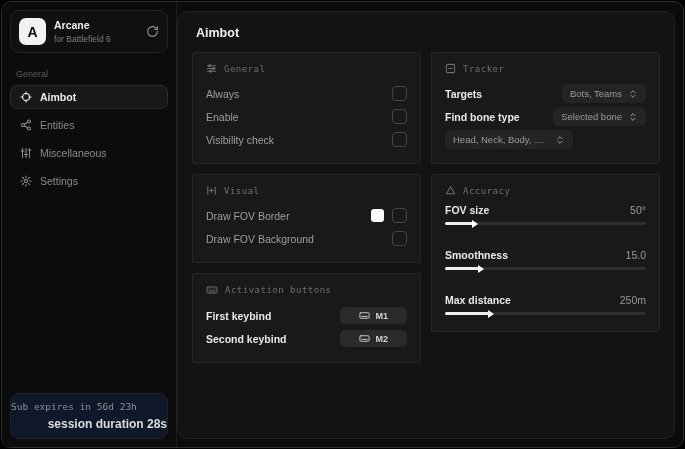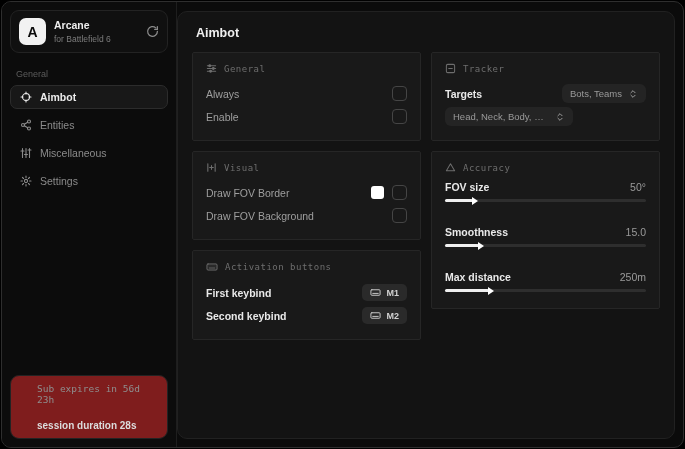--- a/index.html
+++ b/index.html
@@ -29,24 +29,24 @@
   .category { font-size:9px; color:#5c5c5c; margin:8px 14px 6px 14px; }
   .nav { display:flex; flex-direction:column; gap:4px; padding:0 8px; }
   .nav-item {
     height:24px; display:flex; align-items:center; gap:8px; padding:0 9px;
     border-radius:7px; border:1px solid transparent; color:#8b8b8b; font-size:10.5px;
   }
   .nav-item.active { background:#181818; border-color:#2c2c2c; color:#ececec; font-weight:bold; }
   .nav-item svg { flex:0 0 auto; }
   .sidebar-footer {
     position:absolute; left:8px; right:8px; bottom:8px;
-    border:1px solid #232323; border-radius:9px; background:#7f1d1d; padding:7px 26px;
+    border:1px solid #232323; border-radius:9px; background:#0f172a; padding:7px 0;
   }
   .footer-line1 { font-family:"DejaVu Sans Mono", monospace; font-size:9.5px; color:#8f8f8f; }
-  .footer-line2 { font-size:10px; font-weight:bold; color:#dcdcdc; margin-top:15px; }
+  .footer-line2 { font-size:12px; font-weight:bold; color:#dcdcdc; margin-top:5px;text-align:right; }
   
   .main-wrap { flex:1; padding:9px 8px 8px 0; }
   .main {
     width:100%; height:100%; background:#131313; border:1px solid #212121;
     border-radius:10px; padding:12px 14px;
   }
   .page-title { font-size:12.5px; font-weight:bold; color:#f0f0f0; margin:2px 0 12px 4px; }
   .columns { display:grid; grid-template-columns:1fr 1fr; gap:10px; align-items:start; }
   .col { display:flex; flex-direction:column; gap:10px; }
   .card {
@@ -59,21 +59,21 @@
   .row { display:flex; align-items:center; justify-content:space-between; min-height:23px; }
   .row-label { font-size:10.5px; color:#9f9f9f; }
   .row-label.bright { color:#e9e9e9; font-weight:bold; }
   .row-right { display:flex; align-items:center; gap:8px; }
   .checkbox {
     width:15px; height:15px; border:1.5px solid #454545; border-radius:4px; background:transparent;
   }
   .swatch { width:13px; height:13px; border-radius:3px; }
   .key-pill {
     display:flex; align-items:center; gap:5px; background:#2a2a2a; border-radius:5px;
-    padding:3px 8px; font-size:9px; font-weight:bold; color:#d2d2d2;
+    padding:3px 19px; font-size:9px; font-weight:bold; color:#d2d2d2;
   }
   .select-pill {
     display:flex; align-items:center; gap:6px; background:#242424; border-radius:6px;
     padding:4px 8px; font-size:9.5px; color:#9a9a9a; max-width:150px;
   }
   .select-pill .val { white-space:nowrap; overflow:hidden; text-overflow:ellipsis; }
   
   .acc-row { margin-bottom:24px; }
   .acc-top { display:flex; justify-content:space-between; align-items:center; margin-bottom:6px; }
   .acc-value { font-size:10.5px; color:#9a9a9a; }
@@ -175,20 +175,24 @@
               <span>General</span>
             </div>
             <div class="row">
               <span class="row-label">Always</span>
               <span class="checkbox"></span>
             </div>
             <div class="row">
               <span class="row-label">Enable</span>
               <span class="checkbox"></span>
             </div>
+            <div class="row">
+              <span class="row-label">Visibility check</span>
+              <span class="checkbox"></span>
+            </div>
           </div>
 
           <div class="card">
             <div class="card-header">
               <span class="icon">
                 <svg width="11" height="11" viewBox="0 0 24 24" fill="none" stroke="currentColor" stroke-width="2.4" stroke-linecap="round">
                   <path d="M4 4v16M20 4v16M12 8v8M8 12h8"></path>
                 </svg>
               </span>
               <span>Visual</span>
@@ -260,20 +264,31 @@
               <span class="select-pill">
                 <span class="val">Bots, Teams</span>
                 <span class="icon">
                   <svg width="10" height="10" viewBox="0 0 24 24" fill="none" stroke="currentColor" stroke-width="2.4" stroke-linecap="round">
                     <path d="m7 9 5-5 5 5M7 15l5 5 5-5"></path>
                   </svg>
                 </span>
               </span>
             </div>
             <div class="row">
+              <span class="row-label bright">Find bone type</span>
+              <span class="select-pill">
+                <span class="val">Selected bone</span>
+                <span class="icon">
+                  <svg width="10" height="10" viewBox="0 0 24 24" fill="none" stroke="currentColor" stroke-width="2.4" stroke-linecap="round">
+                    <path d="m7 9 5-5 5 5M7 15l5 5 5-5"></path>
+                  </svg>
+                </span>
+              </span>
+            </div>
+            <div class="row">
               <span class="select-pill" style="max-width:128px;">
                 <span class="val">Head, Neck, Body, Pe..</span>
                 <span class="icon">
                   <svg width="10" height="10" viewBox="0 0 24 24" fill="none" stroke="currentColor" stroke-width="2.4" stroke-linecap="round">
                     <path d="m7 9 5-5 5 5M7 15l5 5 5-5"></path>
                   </svg>
                 </span>
               </span>
             </div>
           </div>

